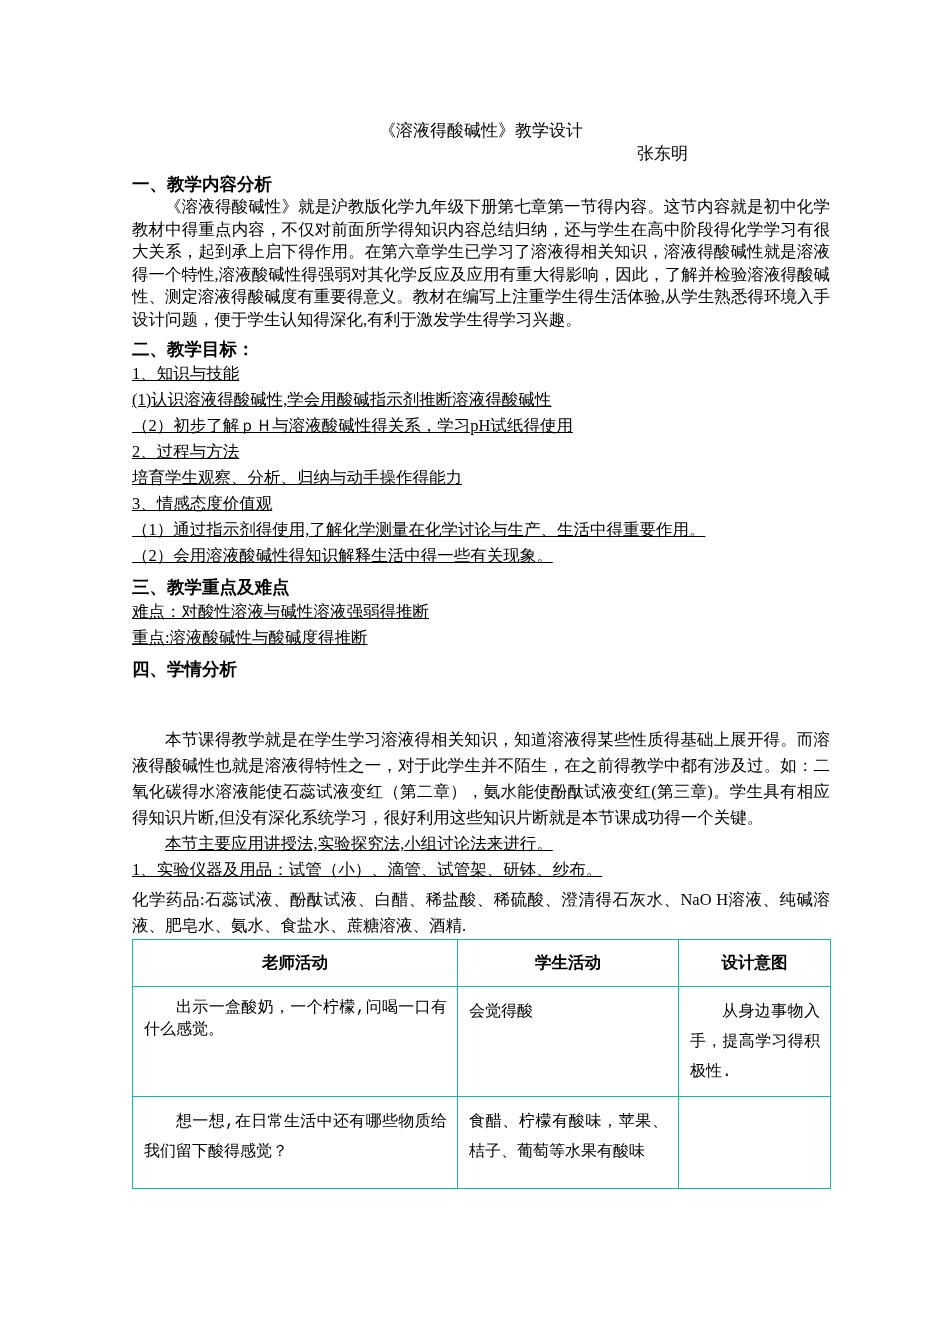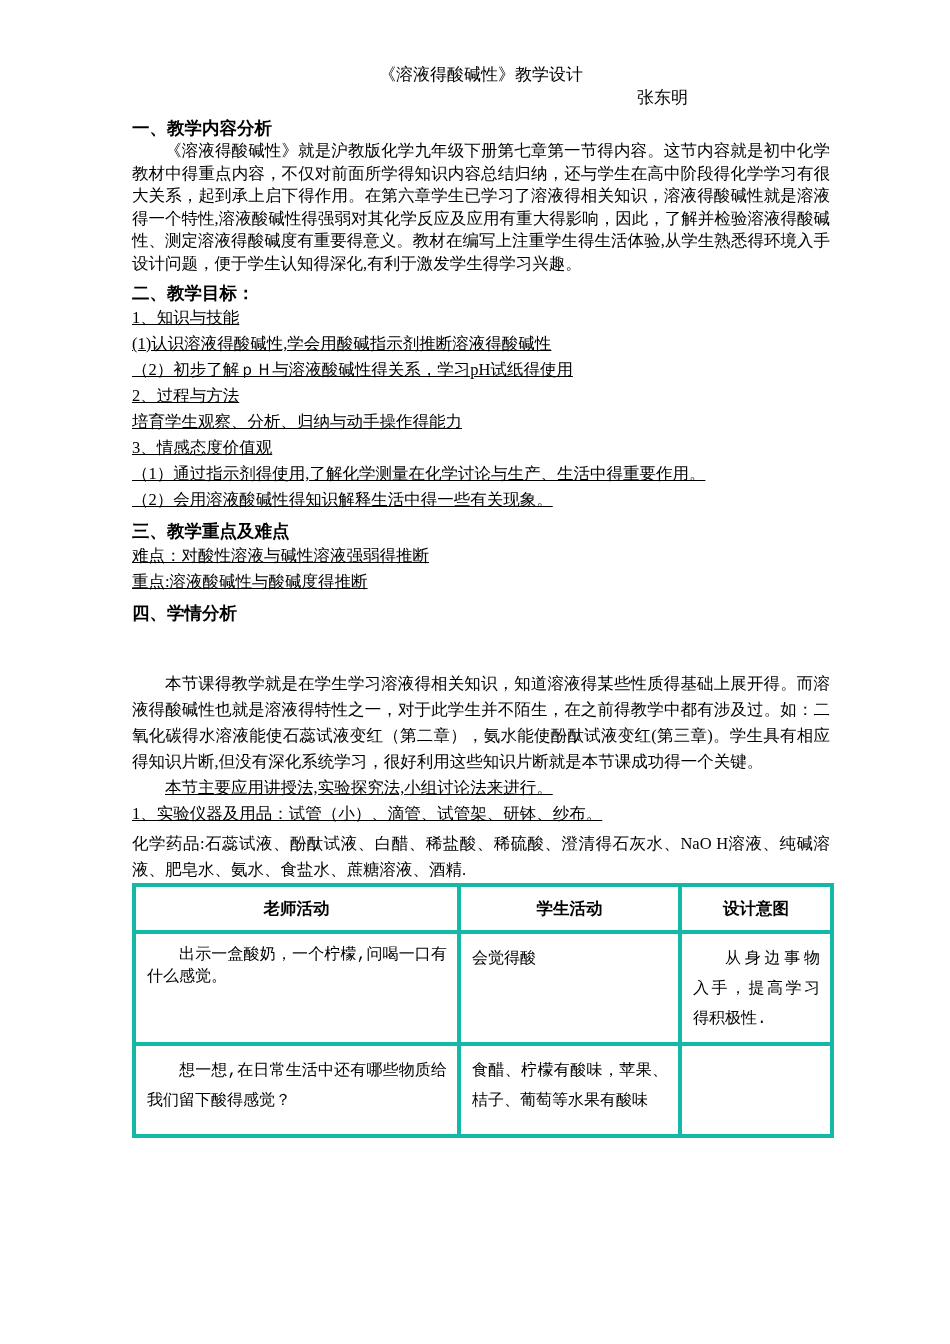--- a/index.html
+++ b/index.html
@@ -4,21 +4,21 @@
 <style>
   * { margin: 0; padding: 0; box-sizing: border-box; }
   html, body { background: #ffffff; }
   body {
     width: 950px;
     height: 1344px;
     color: #000000;
     font-family: "Liberation Serif", "DejaVu Serif", serif;
     overflow: hidden;
   }
-  .page { padding: 64px 120px 0 132px; }
+  .page { padding: 120px 120px 0 132px; }
 
   .doc-title {
     font-size: 17px;
     line-height: 22px;
     text-align: center;
   }
   .author {
     font-size: 17px;
     line-height: 24px;
     padding-left: 505px;
@@ -54,21 +54,21 @@
     margin-top: 0;
     font-size: 16.5px;
     line-height: 21px;
   }
   .process-table {
     width: 100%;
     border-collapse: collapse;
     table-layout: fixed;
   }
   .process-table th, .process-table td {
-    border: 4px solid #14b8a6;
+    border: 1px solid #14b8a6;
     font-size: 16px;
     vertical-align: top;
   }
   .process-table th {
     height: 47px;
     text-align: center;
     vertical-align: middle;
     font-size: 16.5px;
     font-weight: bold;
   }

